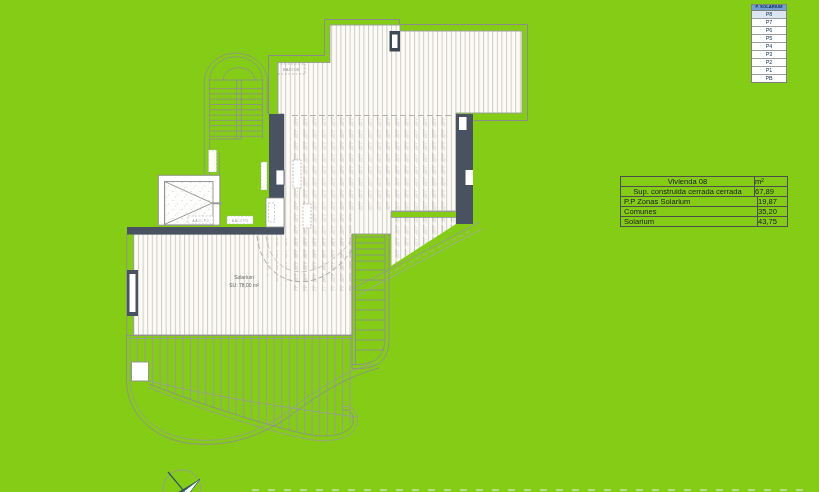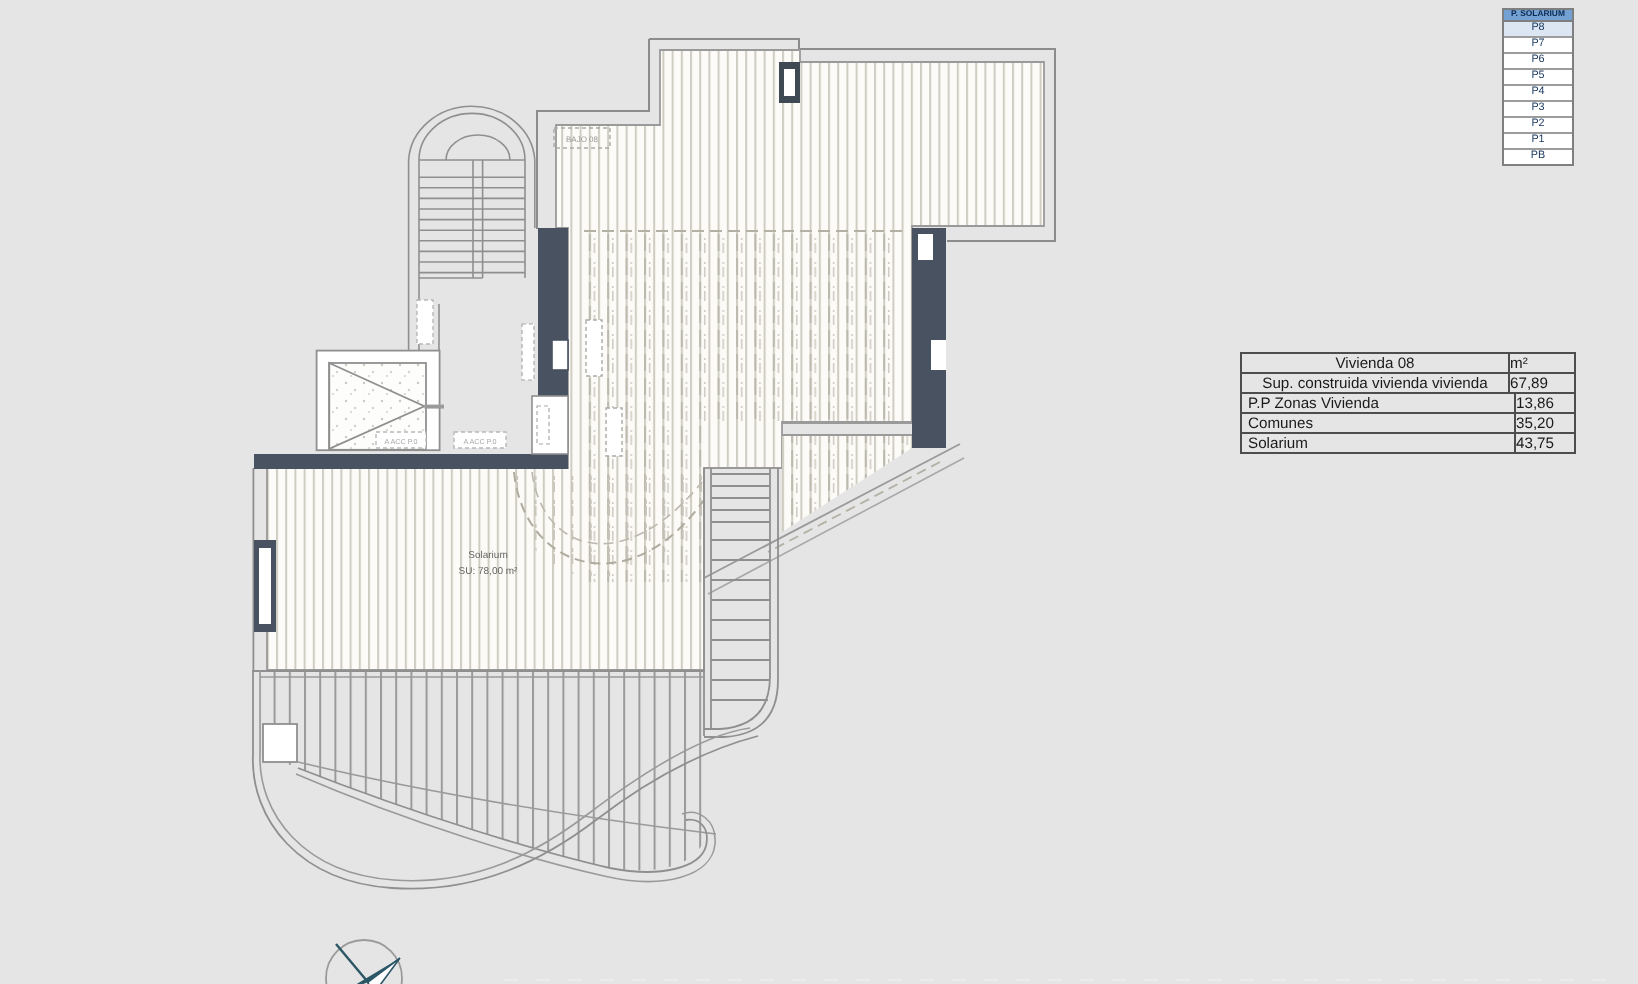--- a/index.html
+++ b/index.html
@@ -1,16 +1,16 @@
 <!DOCTYPE html>
 <html><head>
 <meta charset="utf-8">
 <style>
 html,body{margin:0;padding:0;background:#fff;}
-.page{position:relative;width:819px;height:492px;background:#e5e5e5;font-family:"Liberation Sans",sans-serif;overflow:hidden;}
+.page{position:relative;width:819px;height:492px;background:#84cc16;font-family:"Liberation Sans",sans-serif;overflow:hidden;}
 .abs{position:absolute;}
 
 .ptab{left:751px;top:4px;width:34px;border:1px solid #7f7f7f;font-size:5.4px;color:#17365d;text-align:center;}
 .ptab .hd{background:#73a1d3;color:#0d2a52;font-weight:bold;height:4.6px;line-height:4.8px;border-bottom:1px solid #7f7f7f;font-size:4.2px;}
 .ptab .rw{height:7px;line-height:7.4px;border-bottom:1px solid #9c9c9c;background:#fff;}
 .ptab .rw.hl{background:#dce6f2;}
 .ptab .rw:last-child{border-bottom:none;}
 
 .vtab{left:620px;top:176px;width:166px;border:1px solid #4d4d4d;font-size:7.6px;color:#1a1a1a;}
 .vtab .row{display:flex;height:9px;line-height:9.2px;border-bottom:1px solid #4d4d4d;}
@@ -215,26 +215,26 @@
 <div class="rw">P1</div>
 <div class="rw">PB</div>
 </div>
 
 <div class="abs vtab">
 <div class="row">
         <div class="c1 ctr">Vivienda 08</div>
         <div class="c2">m²</div>
       </div>
 <div class="row">
-        <div class="c1 ctr">Sup. construida vivienda vivienda</div>
+        <div class="c1 ctr">Sup. construida cerrada cerrada</div>
         <div class="c2">67,89</div>
       </div>
 <div class="row">
-        <div class="c1">P.P Zonas Vivienda</div>
-        <div class="c2">13,86</div>
+        <div class="c1">P.P Zonas Solarium</div>
+        <div class="c2">19,87</div>
       </div>
 <div class="row">
         <div class="c1">Comunes</div>
         <div class="c2">35,20</div>
       </div>
 <div class="row">
         <div class="c1">Solarium</div>
         <div class="c2">43,75</div>
       </div>
 </div>

